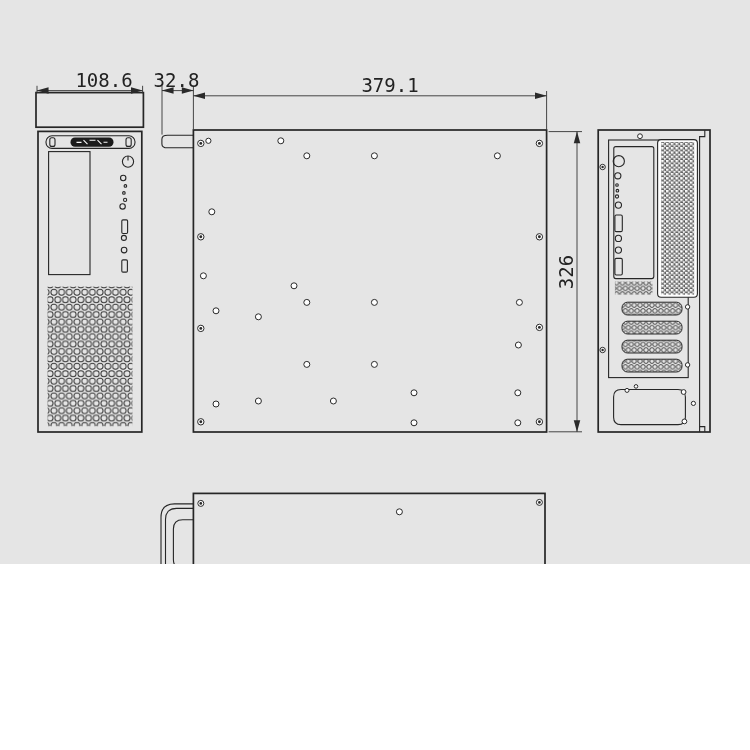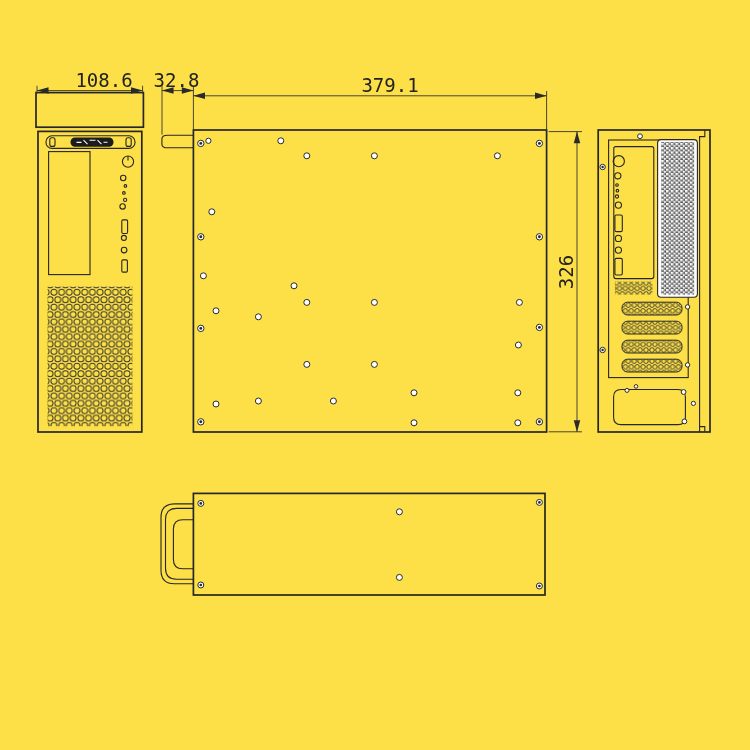--- a/index.html
+++ b/index.html
@@ -1,16 +1,16 @@
 <!DOCTYPE html>
 <html><head>
 <meta charset="utf-8">
 <style>
   html,body{margin:0;padding:0;background:#ffffff;}
-  .stage{width:750px;height:750px;position:relative;background:#fde047;}
+  .stage{width:750px;height:564px;position:relative;background:#e5e5e5;}
   svg{display:block;}
   .ln{fill:none;stroke:#262626;stroke-width:1.1;}
   .thick{stroke-width:1.7;}
   .fillw{fill:#fff;}
   .holes circle{fill:#fff;stroke:#2a2a2a;stroke-width:1;}
   .holes circle.dot{fill:#2a2a2a;stroke:none;}
   .slotbar{fill:url(#ventSm);stroke:#2a2a2a;stroke-width:1;}
   .dim{fill:none;stroke:#333;stroke-width:0.9;}
   .dimtext{font-family:"DejaVu Sans Mono","Liberation Mono",monospace;font-size:19px;fill:#222;}
 </style>

